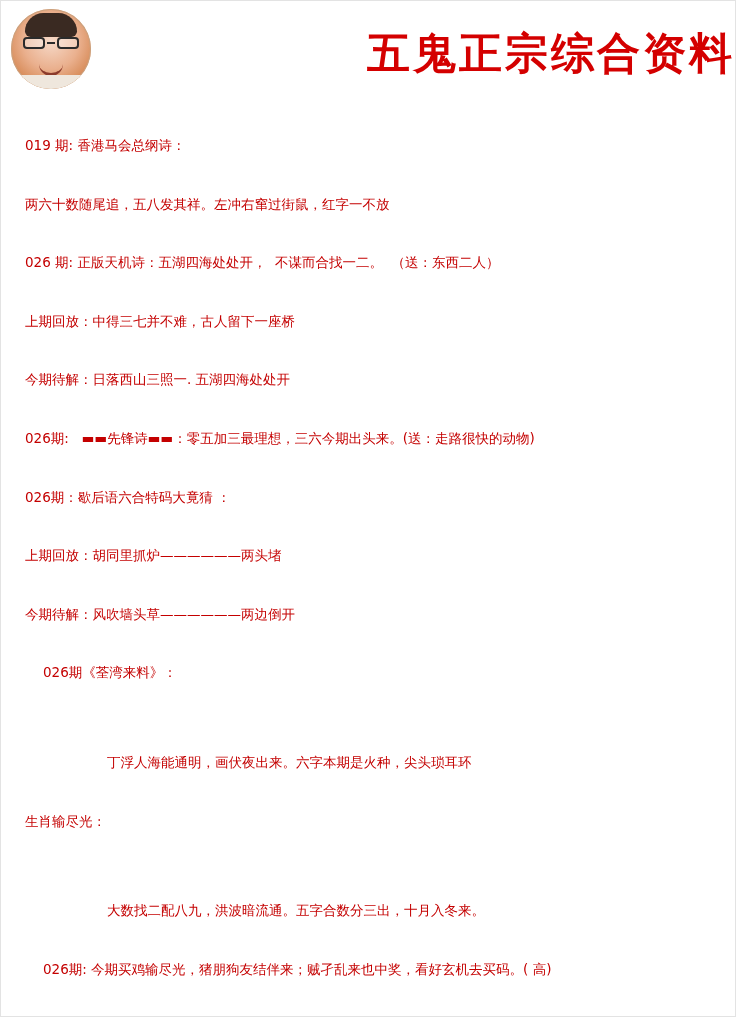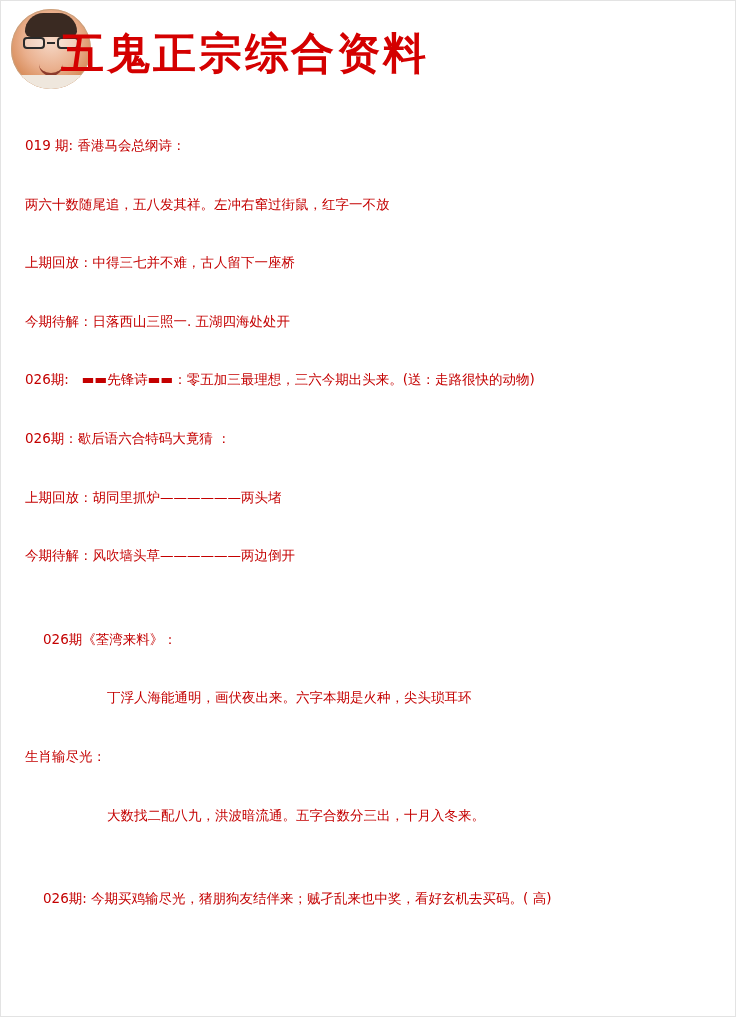--- a/index.html
+++ b/index.html
@@ -77,21 +77,21 @@
   .avatar .collar {
     position: absolute;
     left: 0; bottom: 0;
     width: 80px; height: 14px;
     background: #efe7dd;
   }
   .title {
     position: absolute;
     left: 0; right: 0;
     top: 24px;
-    text-align: left;
+    text-align: right;
     padding-left: 60px;
     font-family: "DejaVu Sans", "Liberation Sans", sans-serif;
     font-size: 43px;
     font-weight: bold;
     letter-spacing: 3px;
     color: #d40000;
     white-space: nowrap;
   }
   
   .content {
@@ -100,22 +100,22 @@
     line-height: 19.5px;
     color: #c00000;
     white-space: pre;
   }
   .line {
     white-space: pre;
     font-size: 13.5px;
     line-height: 19.6px;
     color: #c40000;
   }
-  .line.indent1 { padding-left: 34px; margin-top: 25px; }
-  .line.indent3 { padding-left: 98px; }
+  .line.indent1 { padding-left: 34px; }
+  .line.indent3 { padding-left: 98px; margin-top: 31px; }
   .line.indent-sm { padding-left: 16px; }
 </style>
 </head>
 <body>
 
 <div class="page">
 
   <div class="header">
     <div class="avatar">
       <div class="hair"></div>
@@ -126,20 +126,21 @@
       </div>
       <div class="mouth"></div>
       <div class="collar"></div>
     </div>
     <div class="title">五鬼正宗综合资料</div>
   </div>
 
   <div class="content">
     <div class="line indent-sm">019 期: 香港马会总纲诗：</div>
     <div class="line indent-sm">两六十数随尾追，五八发其祥。左冲右窜过街鼠，红字一不放</div>
+    <div class="line indent-sm">026 期: 正版天机诗：五湖四海处处开，  不谋而合找一二。  （送：东西二人）</div>
     <div class="line indent-sm">上期回放：中得三七并不难，古人留下一座桥</div>
     <div class="line indent-sm">今期待解：日落西山三照一. 五湖四海处处开</div>
     <div class="line indent-sm">026期:   ▬▬先锋诗▬▬：零五加三最理想，三六今期出头来。(送：走路很快的动物)</div>
     <div class="line indent-sm">026期：歇后语六合特码大竟猜 ：</div>
     <div class="line indent-sm">上期回放：胡同里抓炉——————两头堵</div>
     <div class="line indent-sm">今期待解：风吹墙头草——————两边倒开</div>
     <div class="line indent1">026期《荃湾来料》：</div>
     <div class="line indent3">丁浮人海能通明，画伏夜出来。六字本期是火种，尖头琐耳环</div>
     <div class="line indent-sm">生肖输尽光：</div>
     <div class="line indent3">大数找二配八九，洪波暗流通。五字合数分三出，十月入冬来。</div>

